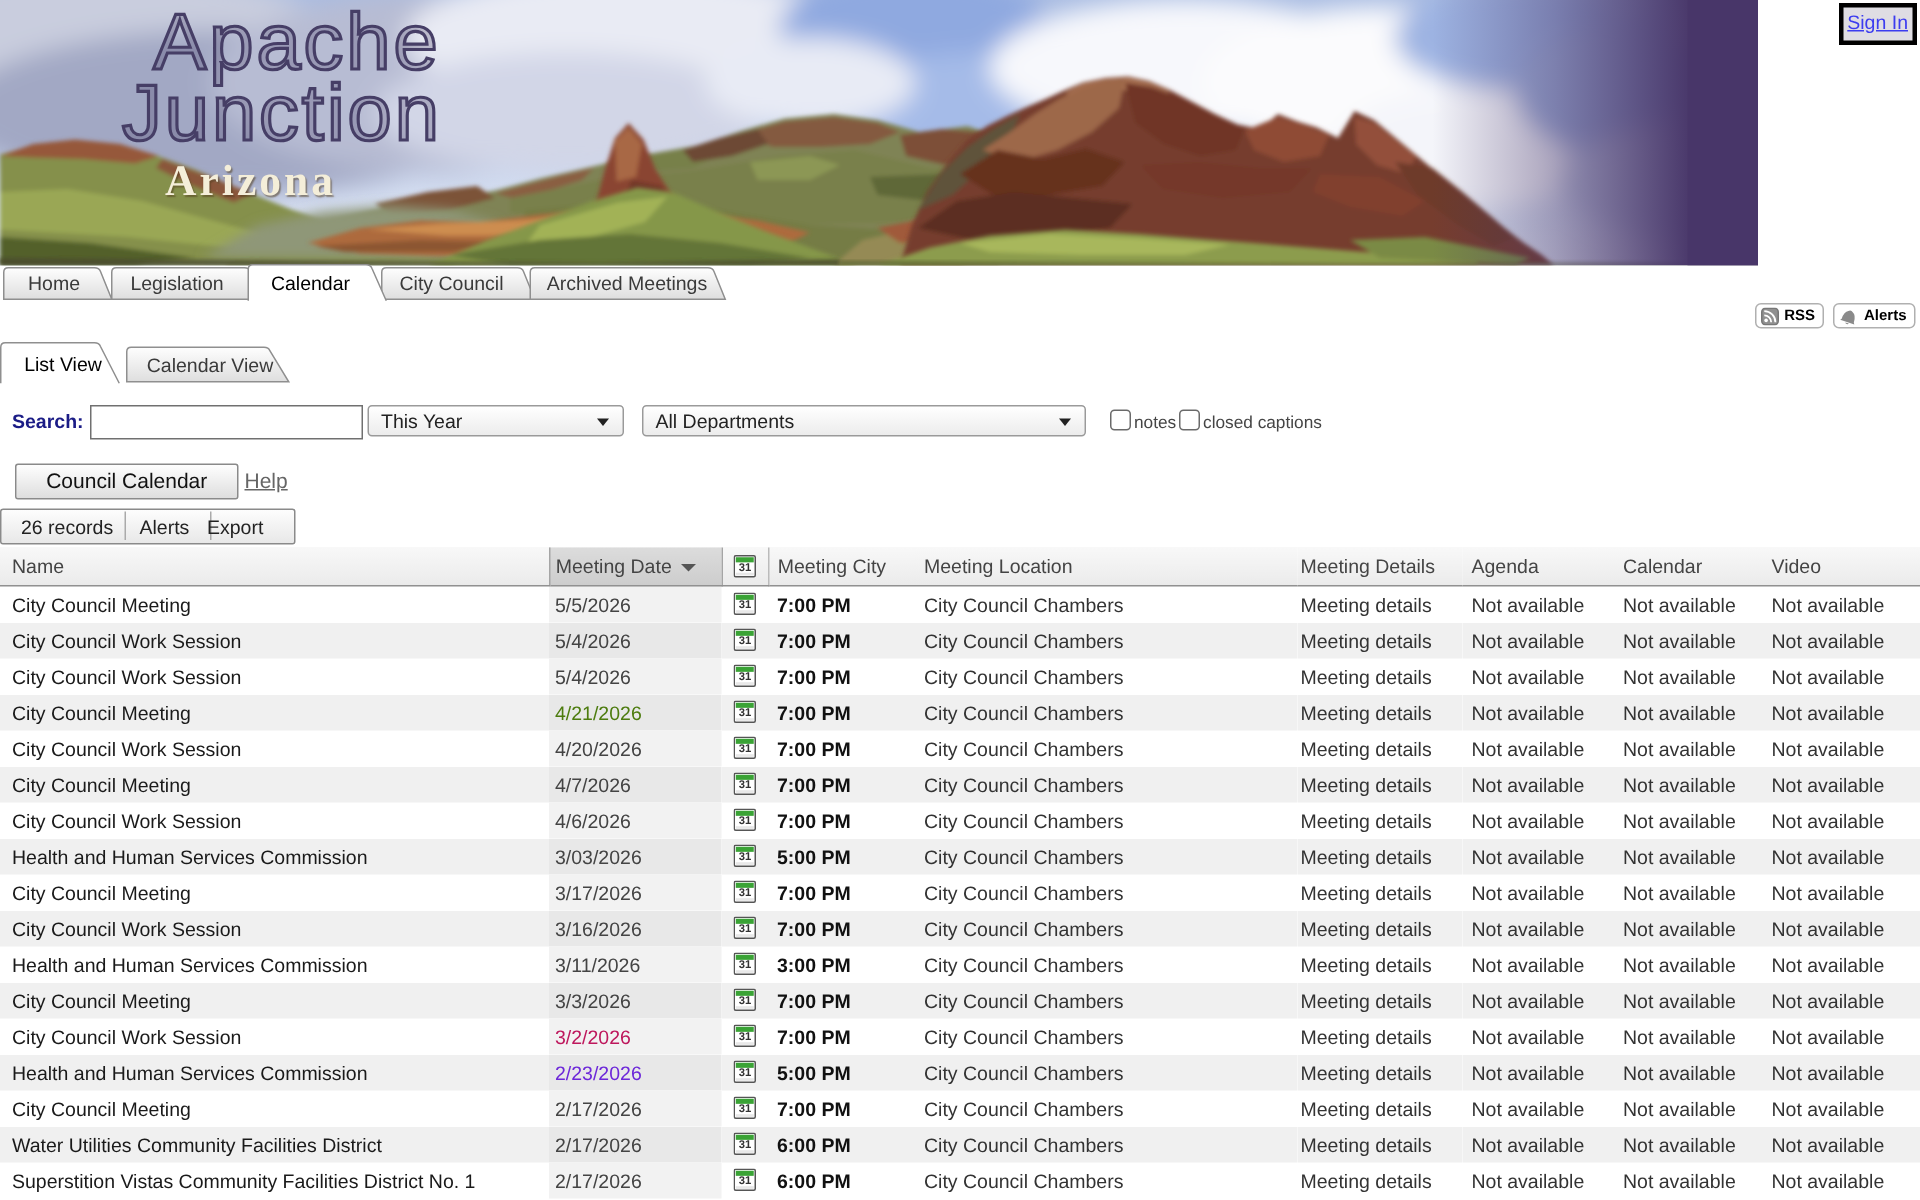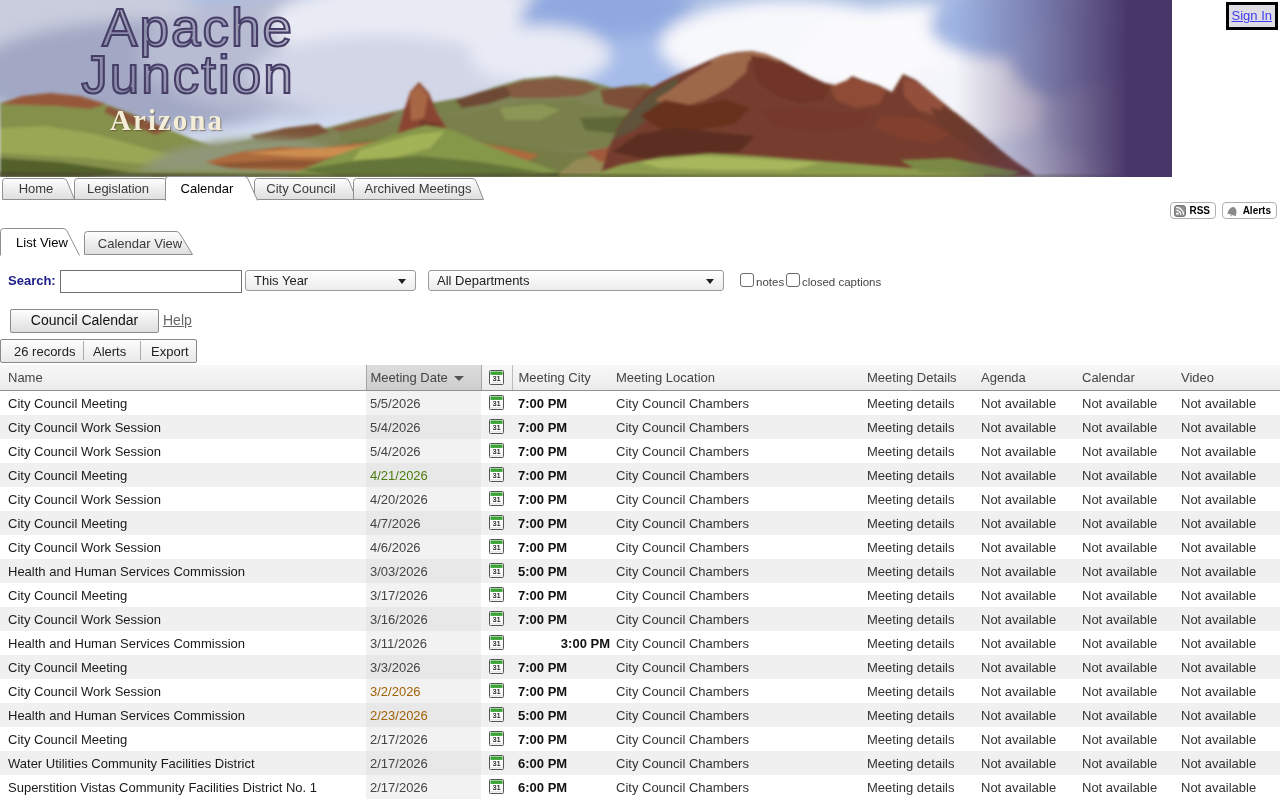--- a/index.html
+++ b/index.html
@@ -233,21 +233,21 @@
 <div class="cb" style="left:786px;"></div>
 <div class="cblbl" style="left:802px;">closed captions</div>
 <div id="btnSearch">Council Calendar</div>
 <div id="lnkHelp">Help</div>
 
 <div id="toolbar">
   <span style="left:13px;">26 records</span>
   <span class="sep" style="left:82px;"></span>
   <span style="left:92px;">Alerts</span>
   <span class="sep" style="left:139px;"></span>
-  <span style="left:150px;">Export</span>
+  <span style="left:137px;">Export</span>
 </div>
 
 <div id="grid">
 <table>
   <colgroup>
     <col style="width:366px">
         <col style="width:115px">
         <col style="width:31px">
         <col style="width:98px">
         <col style="width:255px">
@@ -435,21 +435,21 @@
         </tr>
   <tr>
           <td class="name">Health and Human Services Commission</td>
           <td class="datec" style="padding-left:4px;color:#444;">3/11/2026</td>
           <td style="text-align:center;"><svg width="16" height="16" viewBox="0 0 16 16" style="vertical-align:middle">
               <rect x="0.5" y="0.5" width="14" height="14" rx="1" fill="#fff" stroke="#555"></rect>
               <rect x="1.5" y="1.5" width="12" height="3.4" fill="#3aa335"></rect>
               <rect x="1.5" y="11.8" width="12" height="1.8" fill="#e8e8e8"></rect>
               <text x="7.6" y="10.6" text-anchor="middle" font-size="7.5" font-weight="bold" fill="#333" font-family="Liberation Sans">31</text>
             </svg></td>
-          <td class="time" style="padding-left:6px;text-align:right;">3:00 PM</td>
+          <td class="time" style="padding-left:6px;">3:00 PM</td>
           <td style="padding-left:6px;">City Council Chambers</td>
           <td style="padding-left:2px;">Meeting details</td>
           <td style="padding-left:6px;">Not available</td>
           <td style="padding-left:2px;">Not available</td>
           <td style="padding-left:1px;">Not available</td>
         </tr>
   <tr class="alt">
           <td class="name">City Council Meeting</td>
           <td class="datec" style="padding-left:4px;color:#444;">3/3/2026</td>
           <td style="text-align:center;"><svg width="16" height="16" viewBox="0 0 16 16" style="vertical-align:middle">
@@ -460,37 +460,37 @@
             </svg></td>
           <td class="time" style="padding-left:6px;">7:00 PM</td>
           <td style="padding-left:6px;">City Council Chambers</td>
           <td style="padding-left:2px;">Meeting details</td>
           <td style="padding-left:6px;">Not available</td>
           <td style="padding-left:2px;">Not available</td>
           <td style="padding-left:1px;">Not available</td>
         </tr>
   <tr>
           <td class="name">City Council Work Session</td>
-          <td class="datec" style="padding-left:4px;color:#a16207;">3/2/2026</td>
+          <td class="datec" style="padding-left:4px;color:#be185d;">3/2/2026</td>
           <td style="text-align:center;"><svg width="16" height="16" viewBox="0 0 16 16" style="vertical-align:middle">
               <rect x="0.5" y="0.5" width="14" height="14" rx="1" fill="#fff" stroke="#555"></rect>
               <rect x="1.5" y="1.5" width="12" height="3.4" fill="#3aa335"></rect>
               <rect x="1.5" y="11.8" width="12" height="1.8" fill="#e8e8e8"></rect>
               <text x="7.6" y="10.6" text-anchor="middle" font-size="7.5" font-weight="bold" fill="#333" font-family="Liberation Sans">31</text>
             </svg></td>
           <td class="time" style="padding-left:6px;">7:00 PM</td>
           <td style="padding-left:6px;">City Council Chambers</td>
           <td style="padding-left:2px;">Meeting details</td>
           <td style="padding-left:6px;">Not available</td>
           <td style="padding-left:2px;">Not available</td>
           <td style="padding-left:1px;">Not available</td>
         </tr>
   <tr class="alt">
           <td class="name">Health and Human Services Commission</td>
-          <td class="datec" style="padding-left:4px;color:#a16207;">2/23/2026</td>
+          <td class="datec" style="padding-left:4px;color:#6d28d9;">2/23/2026</td>
           <td style="text-align:center;"><svg width="16" height="16" viewBox="0 0 16 16" style="vertical-align:middle">
               <rect x="0.5" y="0.5" width="14" height="14" rx="1" fill="#fff" stroke="#555"></rect>
               <rect x="1.5" y="1.5" width="12" height="3.4" fill="#3aa335"></rect>
               <rect x="1.5" y="11.8" width="12" height="1.8" fill="#e8e8e8"></rect>
               <text x="7.6" y="10.6" text-anchor="middle" font-size="7.5" font-weight="bold" fill="#333" font-family="Liberation Sans">31</text>
             </svg></td>
           <td class="time" style="padding-left:6px;">5:00 PM</td>
           <td style="padding-left:6px;">City Council Chambers</td>
           <td style="padding-left:2px;">Meeting details</td>
           <td style="padding-left:6px;">Not available</td>

